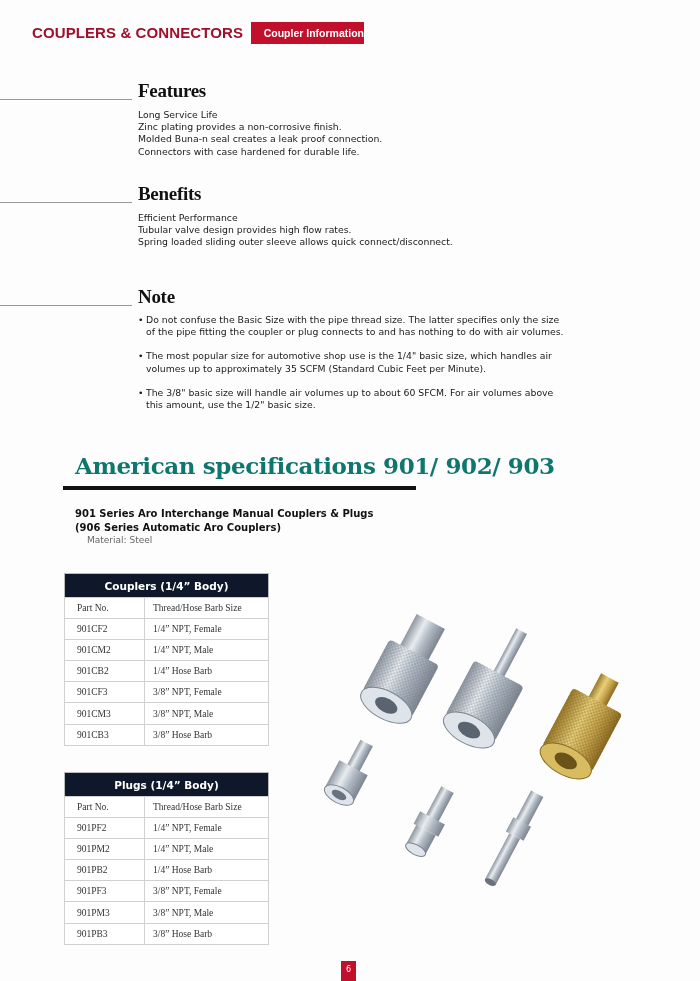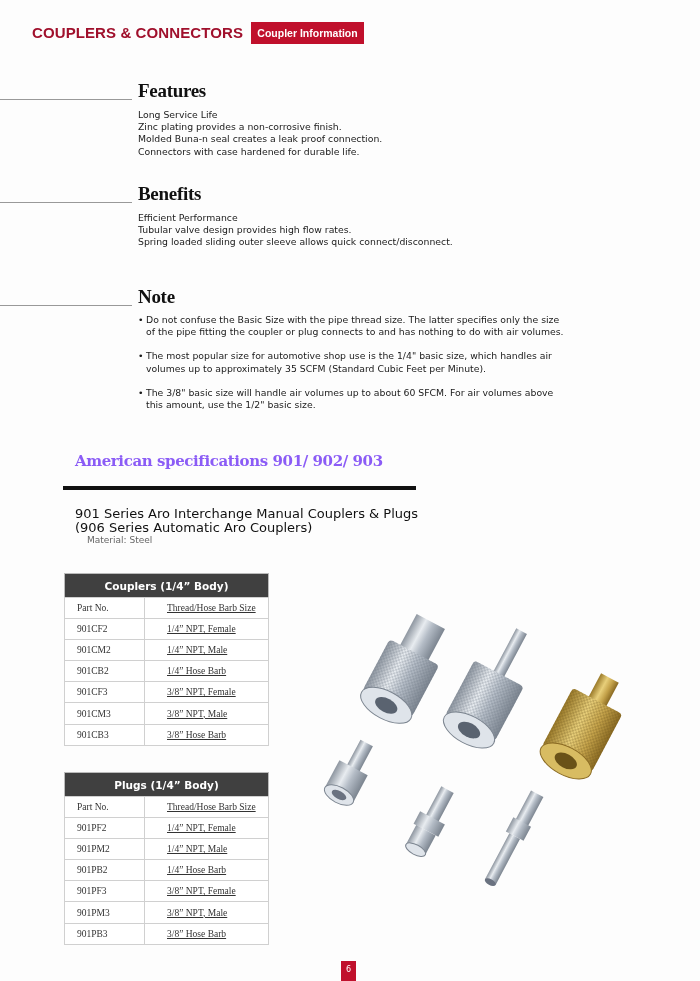--- a/index.html
+++ b/index.html
@@ -1,38 +1,38 @@
 <!DOCTYPE html>
 <html><head>
   <meta charset="utf-8">
   <style>
     * { box-sizing: border-box; margin: 0; padding: 0; }
     html, body { width: 700px; height: 981px; background: #fdfdfd; overflow: hidden; }
     body { position: relative; font-family: "DejaVu Sans", sans-serif; color: #111; }
 
     .header-title { position: absolute; left: 32px; top: 24px; font-family: "Liberation Sans", sans-serif; font-weight: bold; font-size: 15px; color: #a0102c; letter-spacing: 0.1px; }
-    .header-badge { position: absolute; left: 251px; top: 22px; width: 113px; height: 22px; background: #c0102c; color: #fff; font-family: "Liberation Sans", sans-serif; font-weight: bold; font-size: 10.5px; line-height: 22px; text-align: center; }
+    .header-badge { position: absolute; left: 251px; top: 22px; width: 113px; height: 22px; background: #c0102c; color: #fff; font-family: "Liberation Sans", sans-serif; font-weight: bold; font-size: 10.5px; line-height: 22px; text-align: right; }
 
     .section { position: absolute; left: 0; width: 700px; }
     .section .rule { position: absolute; left: 0; top: 19px; width: 132px; height: 1px; background: #999; }
     .section h2 { position: absolute; left: 138px; top: 0; font-family: Liberation Serif, serif; font-weight: bold; font-size: 19px; color: #111; letter-spacing: -0.3px; }
     .section .body { position: absolute; left: 138px; top: 29px; font-size: 9.3px; line-height: 12.2px; color: #1a1a1a; white-space: nowrap; }
     .section ul { list-style: none; }
     .section li { position: relative; padding-left: 8px; margin-bottom: 12px; }
     .section li::before { content: "\2022"; position: absolute; left: 0; top: 0; }
 
-    .specs-title { position: absolute; left: 75px; top: 452px; font-family: "DejaVu Serif", serif; font-weight: bold; font-size: 15px; color: #8b5cf6; letter-spacing: -0.4px; }
+    .specs-title { position: absolute; left: 75px; top: 452px; font-family: "DejaVu Serif", serif; font-weight: bold; font-size: 23px; color: #0f766e; letter-spacing: -0.4px; }
     .specs-rule { position: absolute; left: 63px; top: 486px; width: 353px; height: 4px; background: #111; }
-    .series-title { position: absolute; left: 75px; top: 507px; font-weight: normal; font-size: 13px; line-height: 14px; color: #111; }
+    .series-title { position: absolute; left: 75px; top: 507px; font-weight: bold; font-size: 10px; line-height: 14px; color: #111; }
     .material { position: absolute; left: 87px; top: 535px; font-size: 9px; color: #666; }
 
     table.spec { position: absolute; left: 64px; width: 205px; border-collapse: collapse; font-family: "Liberation Serif", serif; font-size: 9.5px; color: #333; background: #fff; }
-    table.spec th.caption { background: #404040; color: #fff; font-family: "DejaVu Sans", sans-serif; font-weight: bold; font-size: 10.5px; height: 24px; text-align: center; }
+    table.spec th.caption { background: #0f172a; color: #fff; font-family: "DejaVu Sans", sans-serif; font-weight: bold; font-size: 10.5px; height: 24px; text-align: center; }
     table.spec td { height: 21.1px; border: 1px solid #d0d0d0; padding-left: 12px; }
-    table.spec td.col2 { padding-left: 22px; text-decoration: underline; }
+    table.spec td.col2 { padding-left: 8px; }
     table.spec { border: 1px solid #bbb; }
     #couplers-table { top: 573px; }
     #plugs-table { top: 772px; }
 
     .product-image { position: absolute; left: 295px; top: 600px; width: 350px; height: 305px; }
 
     .page-num { position: absolute; left: 341px; top: 961px; width: 15px; height: 20px; background: #c0102c; color: #fff; font-size: 8px; text-align: center; line-height: 18px; }
   </style>
 </head>
 <body>

